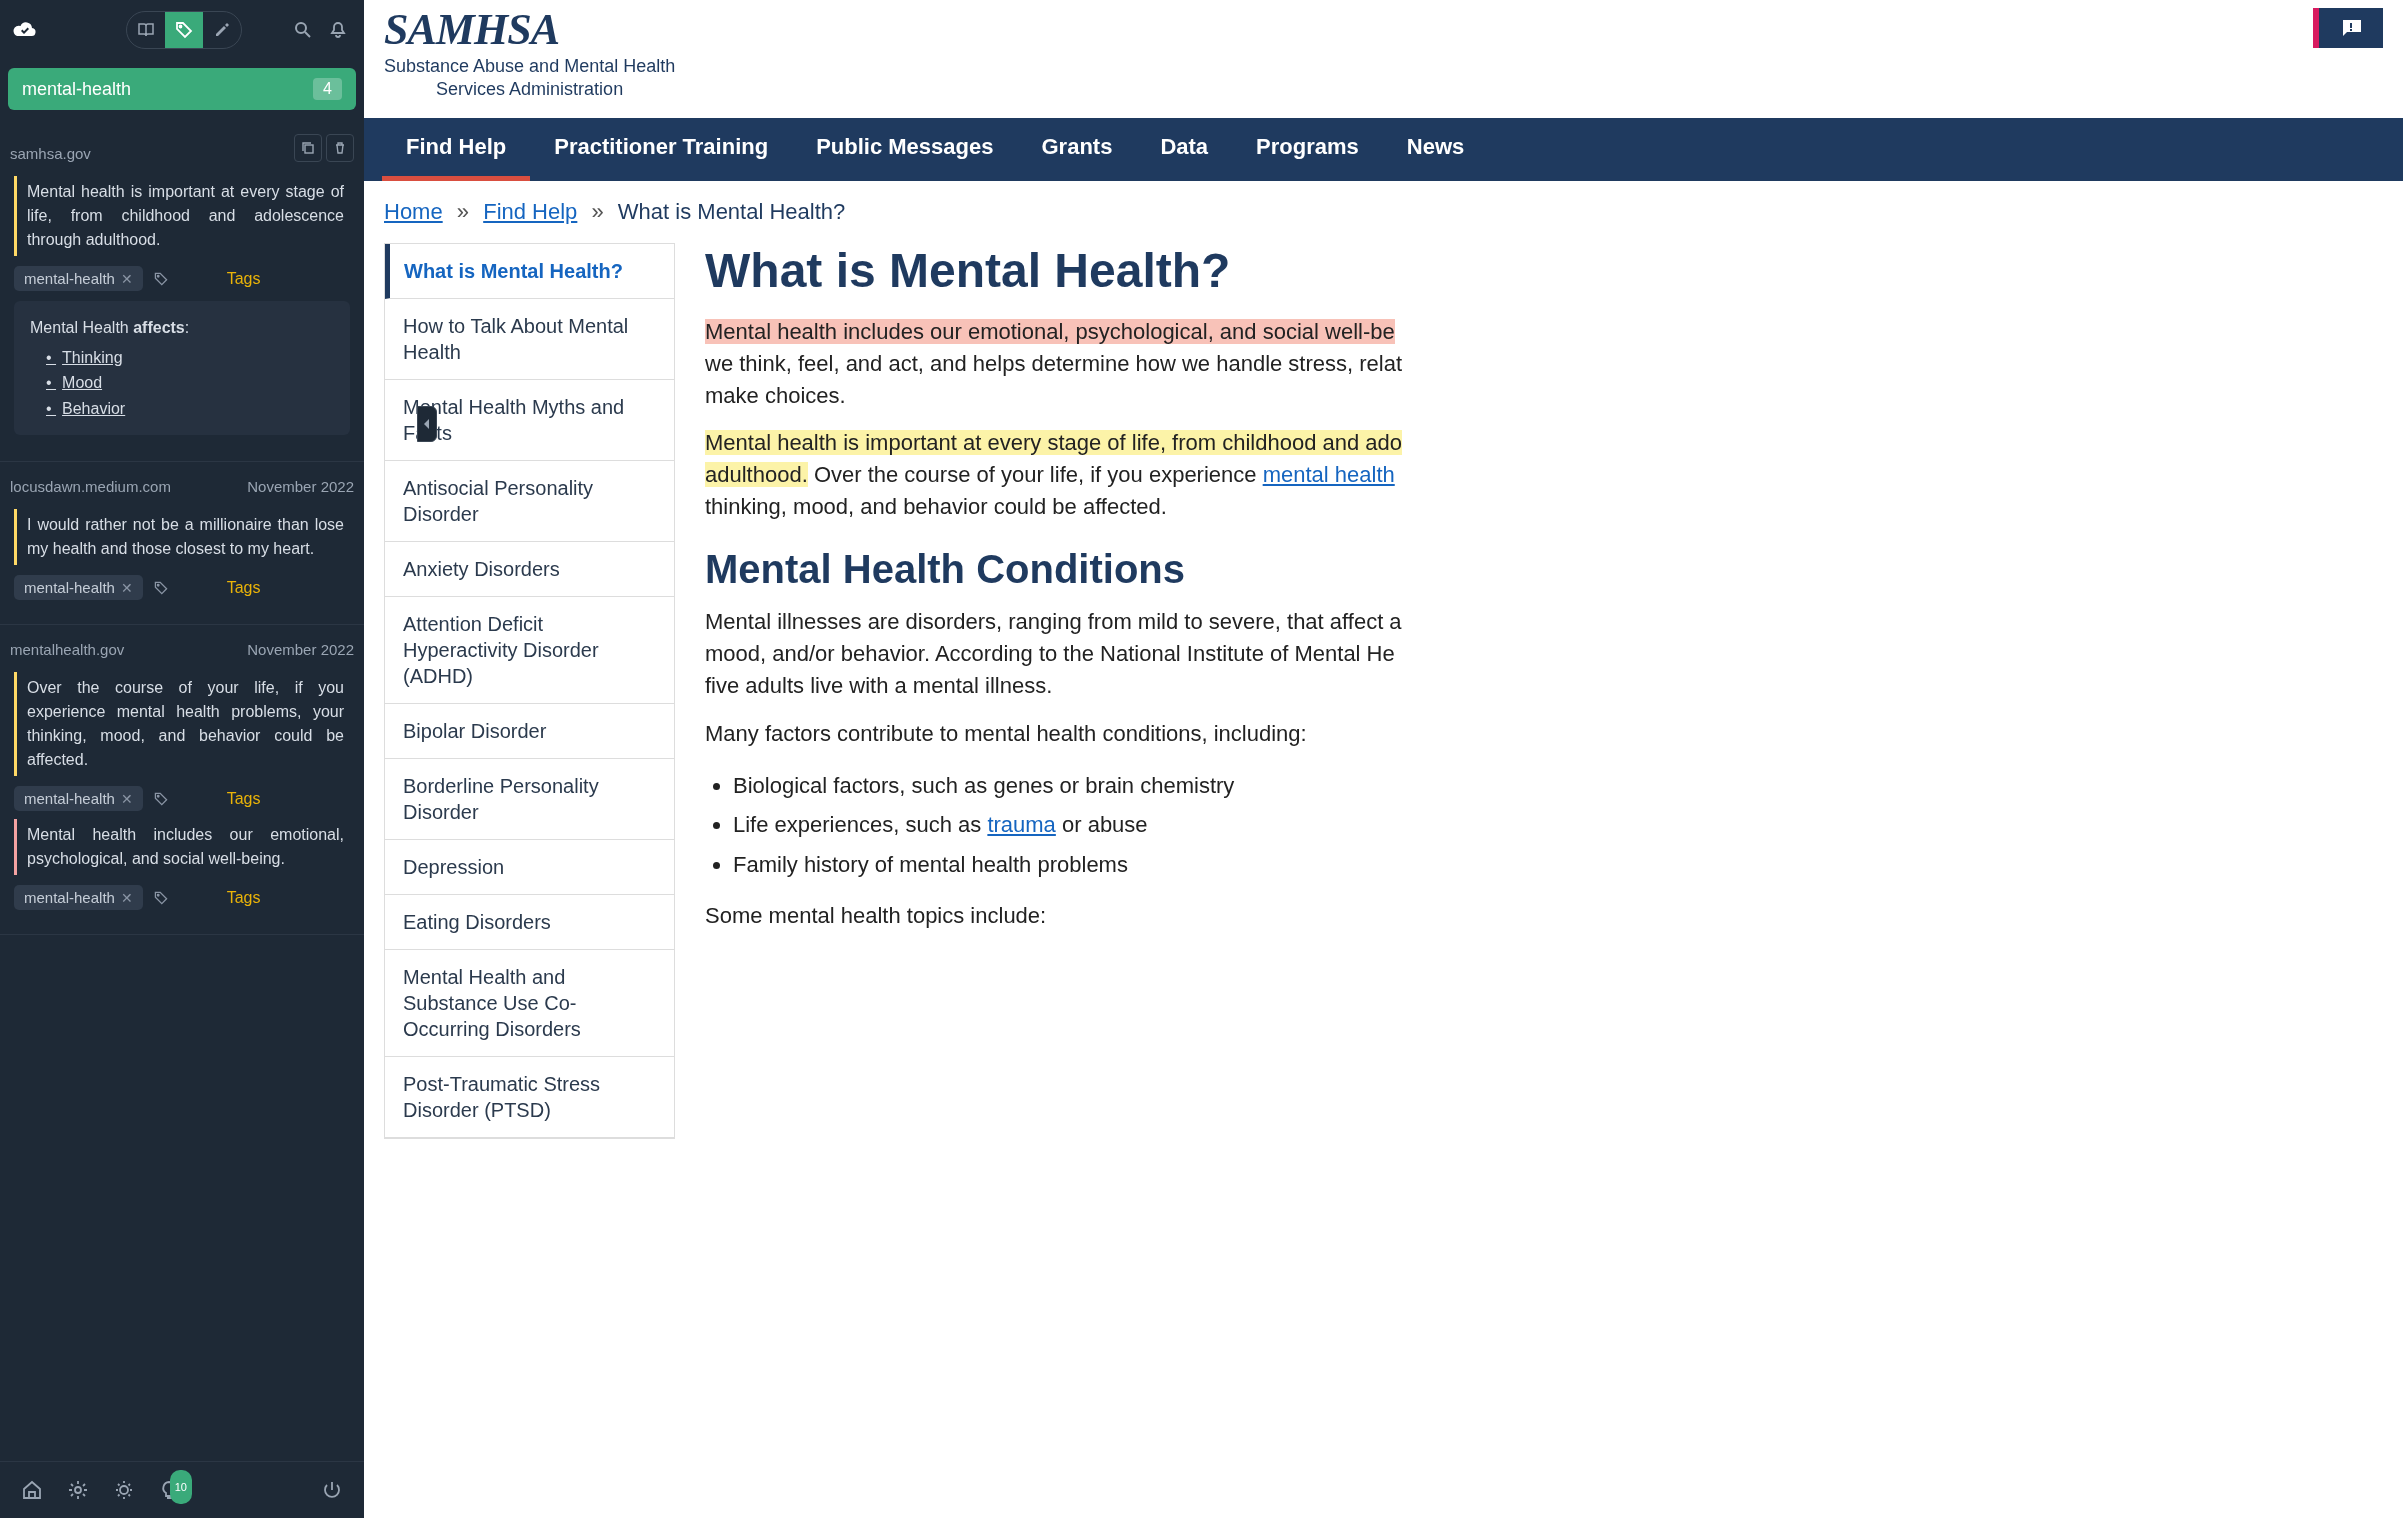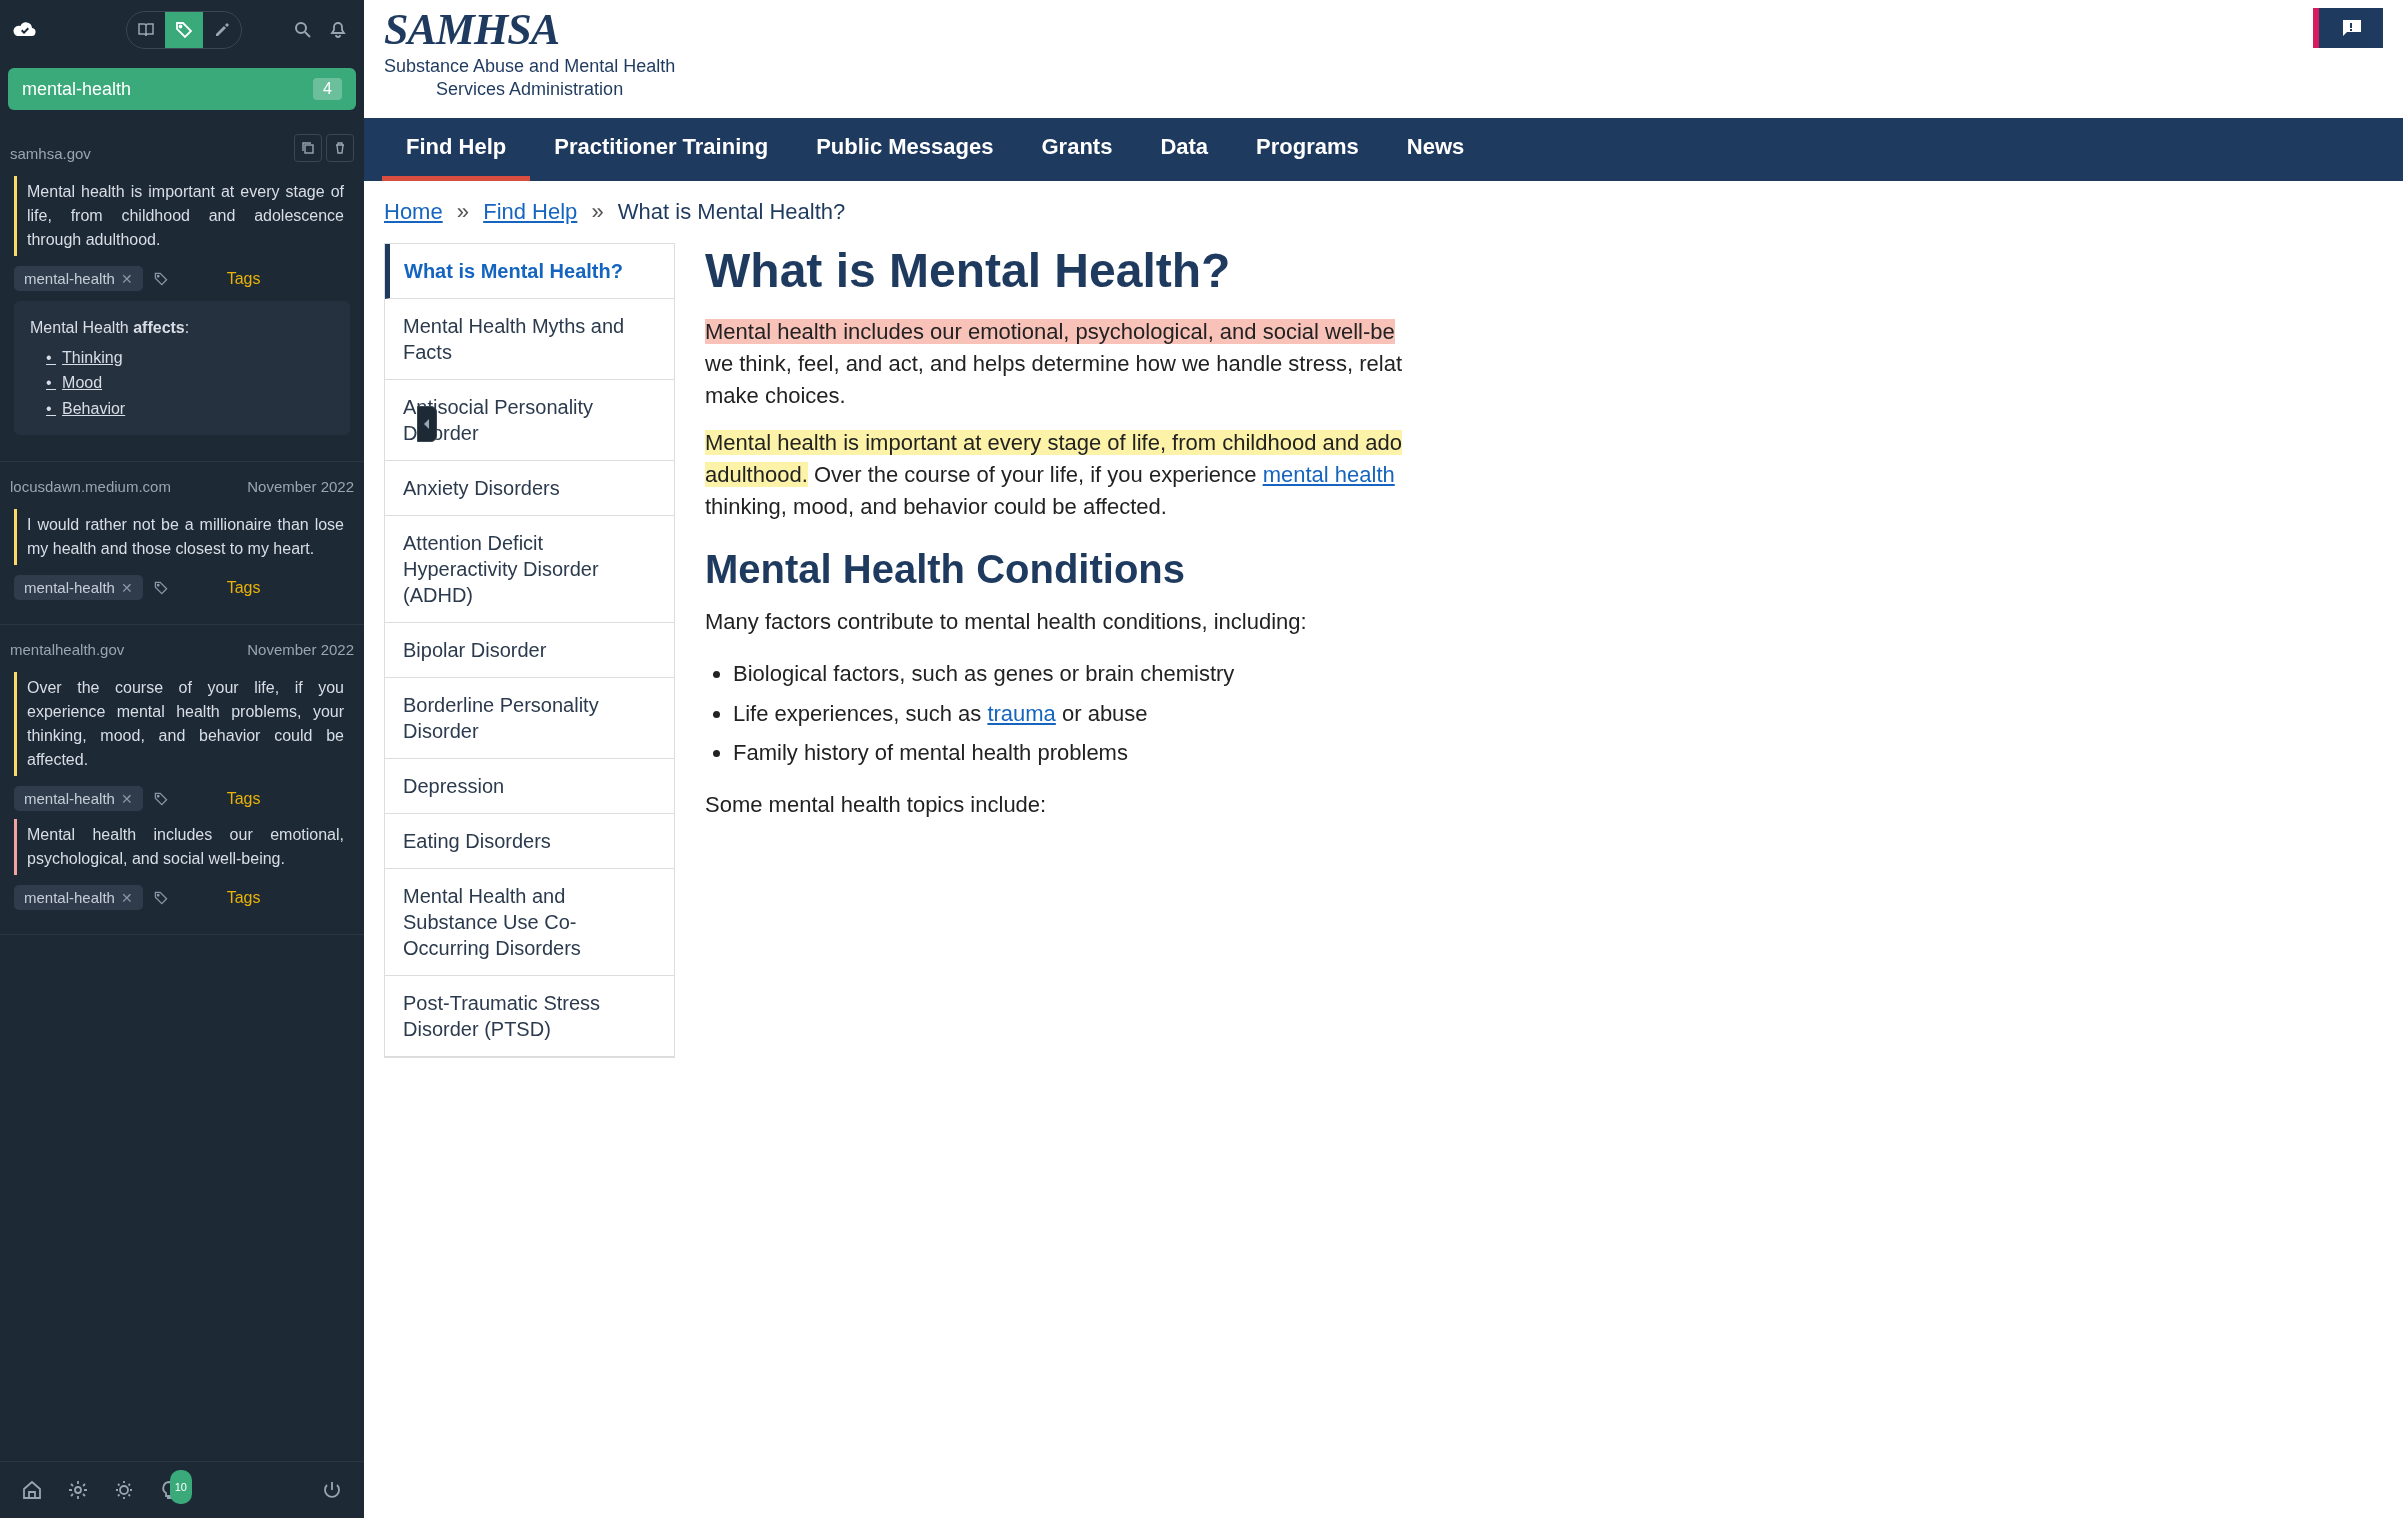--- a/index.html
+++ b/index.html
@@ -291,20 +291,21 @@
     <a>Home</a>
     <span class="sep">»</span>
     <a>Find Help</a>
     <span class="sep">»</span>
     <span>What is Mental Health?</span>
   </div>
 
   <div class="content">
     <div class="sidemenu">
       <div class="sidemenu-item active">What is Mental Health?</div>
+      <div class="sidemenu-item">How to Talk About Mental Health</div>
       <div class="sidemenu-item">Mental Health Myths and Facts</div>
       <div class="sidemenu-item">Antisocial Personality Disorder</div>
       <div class="sidemenu-item">Anxiety Disorders</div>
       <div class="sidemenu-item">Attention Deficit Hyperactivity Disorder (ADHD)</div>
       <div class="sidemenu-item">Bipolar Disorder</div>
       <div class="sidemenu-item">Borderline Personality Disorder</div>
       <div class="sidemenu-item">Depression</div>
       <div class="sidemenu-item">Eating Disorders</div>
       <div class="sidemenu-item">Mental Health and Substance Use Co-Occurring Disorders</div>
       <div class="sidemenu-item">Post-Traumatic Stress Disorder (PTSD)</div>
@@ -316,20 +317,25 @@
         <span class="hl-pink">Mental health includes our emotional, psychological, and social well-be</span><br>
         <span>we think, feel, and act, and helps determine how we handle stress, relat</span><br>
         <span>make choices.</span>
       </p>
       <p>
         <span class="hl-yellow">Mental health is important at every stage of life, from childhood and ado</span><br>
         <span class="hl-yellow">adulthood.</span><span> Over the course of your life, if you experience </span><span class="link">mental health </span><br>
         <span>thinking, mood, and behavior could be affected.</span>
       </p>
       <h2>Mental Health Conditions</h2>
+      <p>
+        <span>Mental illnesses are disorders, ranging from mild to severe, that affect a </span><br>
+        <span>mood, and/or behavior. According to the National Institute of Mental He</span><br>
+        <span>five adults live with a mental illness.</span>
+      </p>
       <p>Many factors contribute to mental health conditions, including:</p>
       <ul>
         <li><span>Biological factors, such as genes or brain chemistry</span></li>
         <li><span>Life experiences, such as </span><span class="link">trauma</span><span> or abuse</span></li>
         <li><span>Family history of mental health problems</span></li>
       </ul>
       <p>Some mental health topics include:</p>
     </div>
   </div>
 </div>

